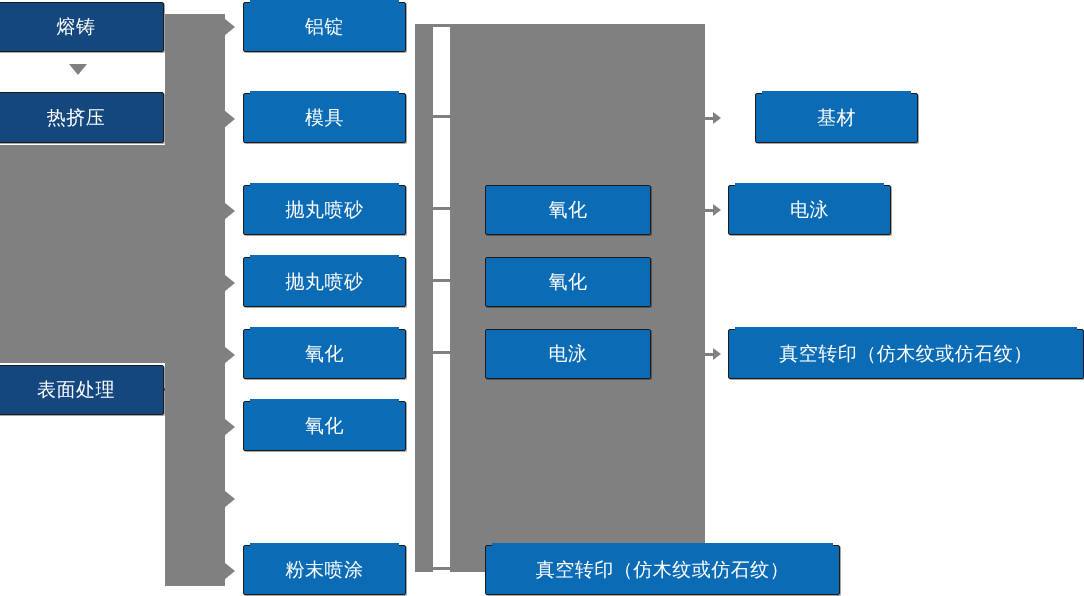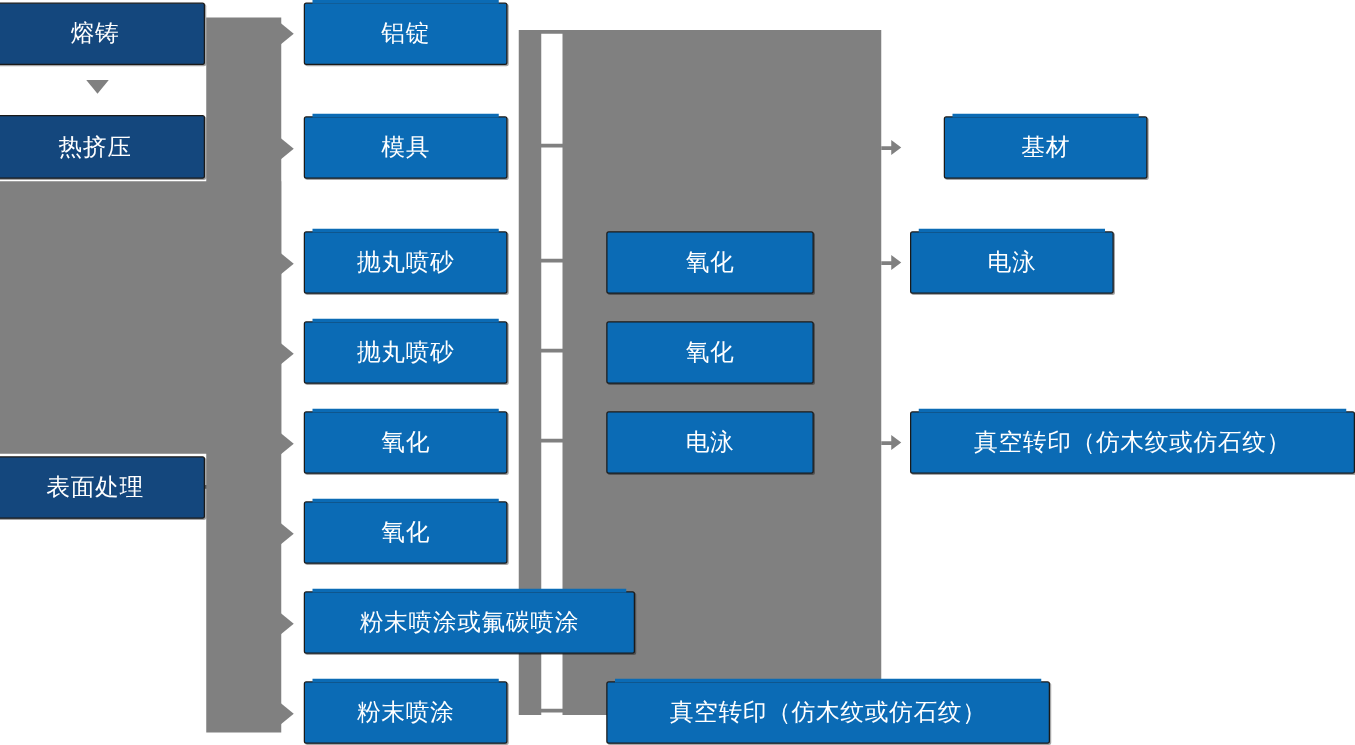--- a/index.html
+++ b/index.html
@@ -157,24 +157,20 @@
     <span class="node-label">抛丸喷砂</span>
   </div>
   <div class="node light" style="left:243px; top:329px; width:163px; height:50px;">
     <span class="hl"></span>
     <span class="node-label">氧化</span>
   </div>
   <div class="node light" style="left:243px; top:401px; width:163px; height:50px;">
     <span class="hl"></span>
     <span class="node-label">氧化</span>
   </div>
-  <div class="node light" style="left:243px; top:473px; width:265px; height:50px;">
-    <span class="hl"></span>
-    <span class="node-label">粉末喷涂或氟碳喷涂</span>
-  </div>
   <div class="node light" style="left:243px; top:545px; width:163px; height:50px;">
     <span class="hl"></span>
     <span class="node-label">粉末喷涂</span>
   </div>
 
   <div class="node light" style="left:485px; top:185px; width:166px; height:50px;">
     <span class="node-label">氧化</span>
   </div>
   <div class="node light" style="left:485px; top:257px; width:166px; height:50px;">
     <span class="node-label">氧化</span>

